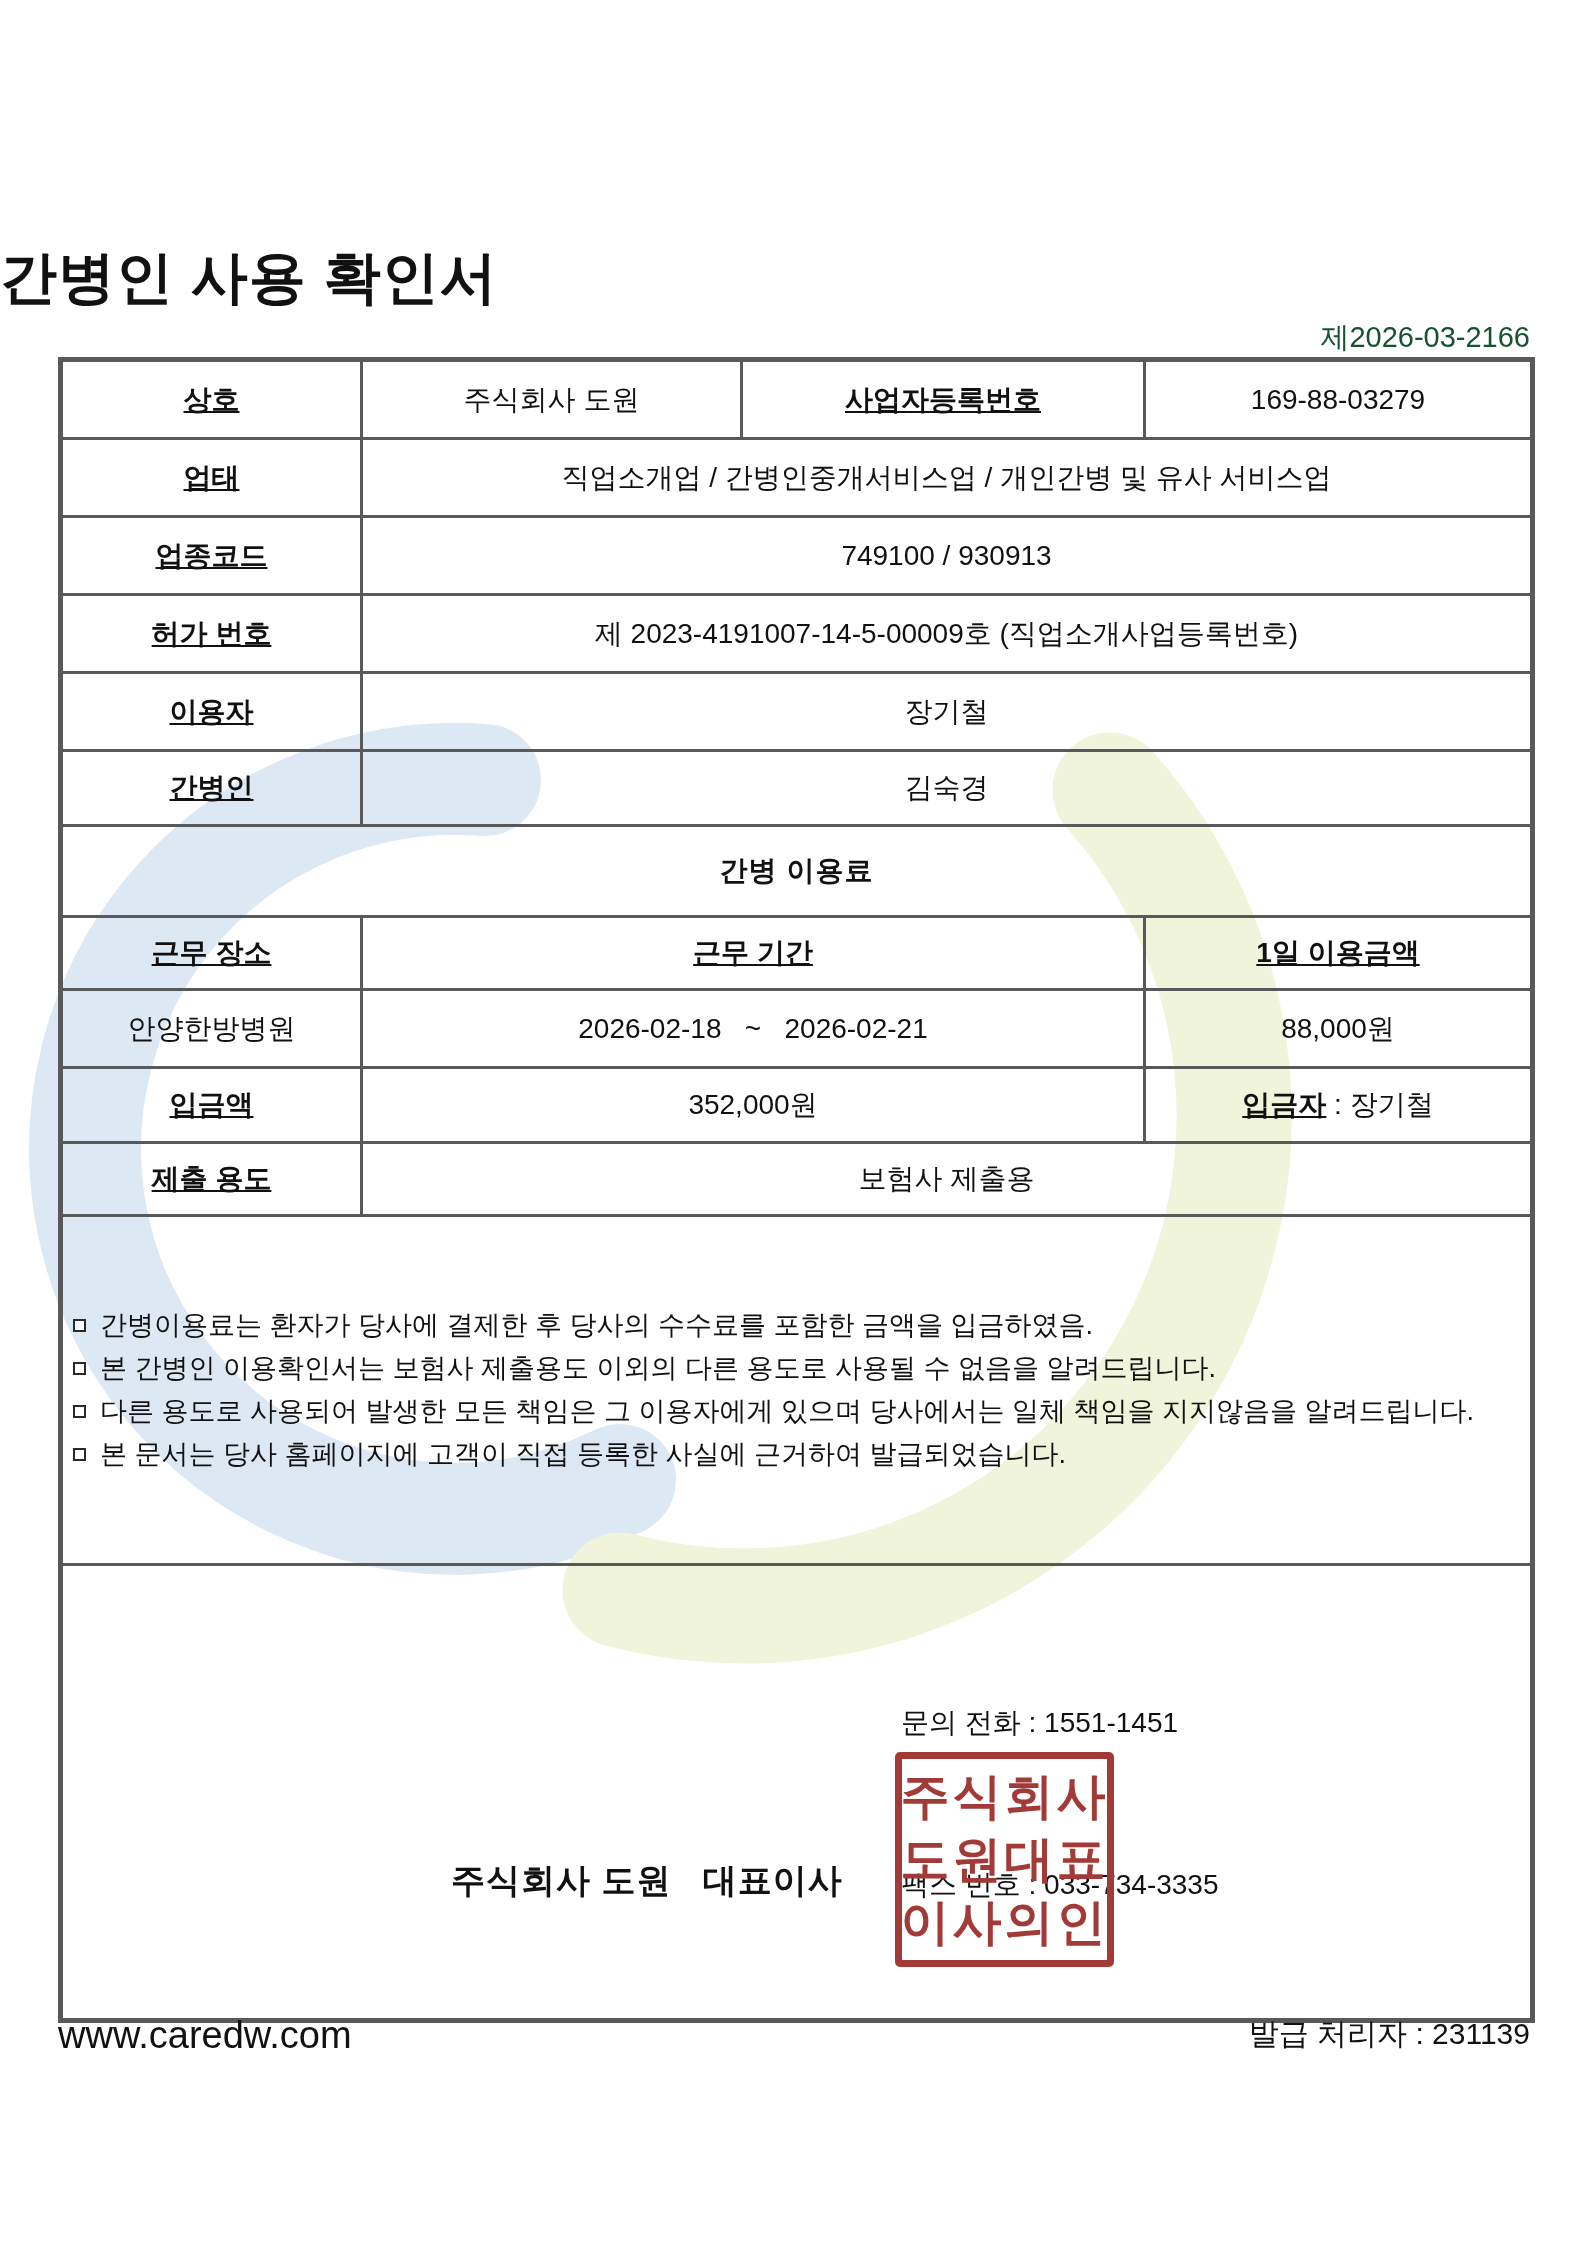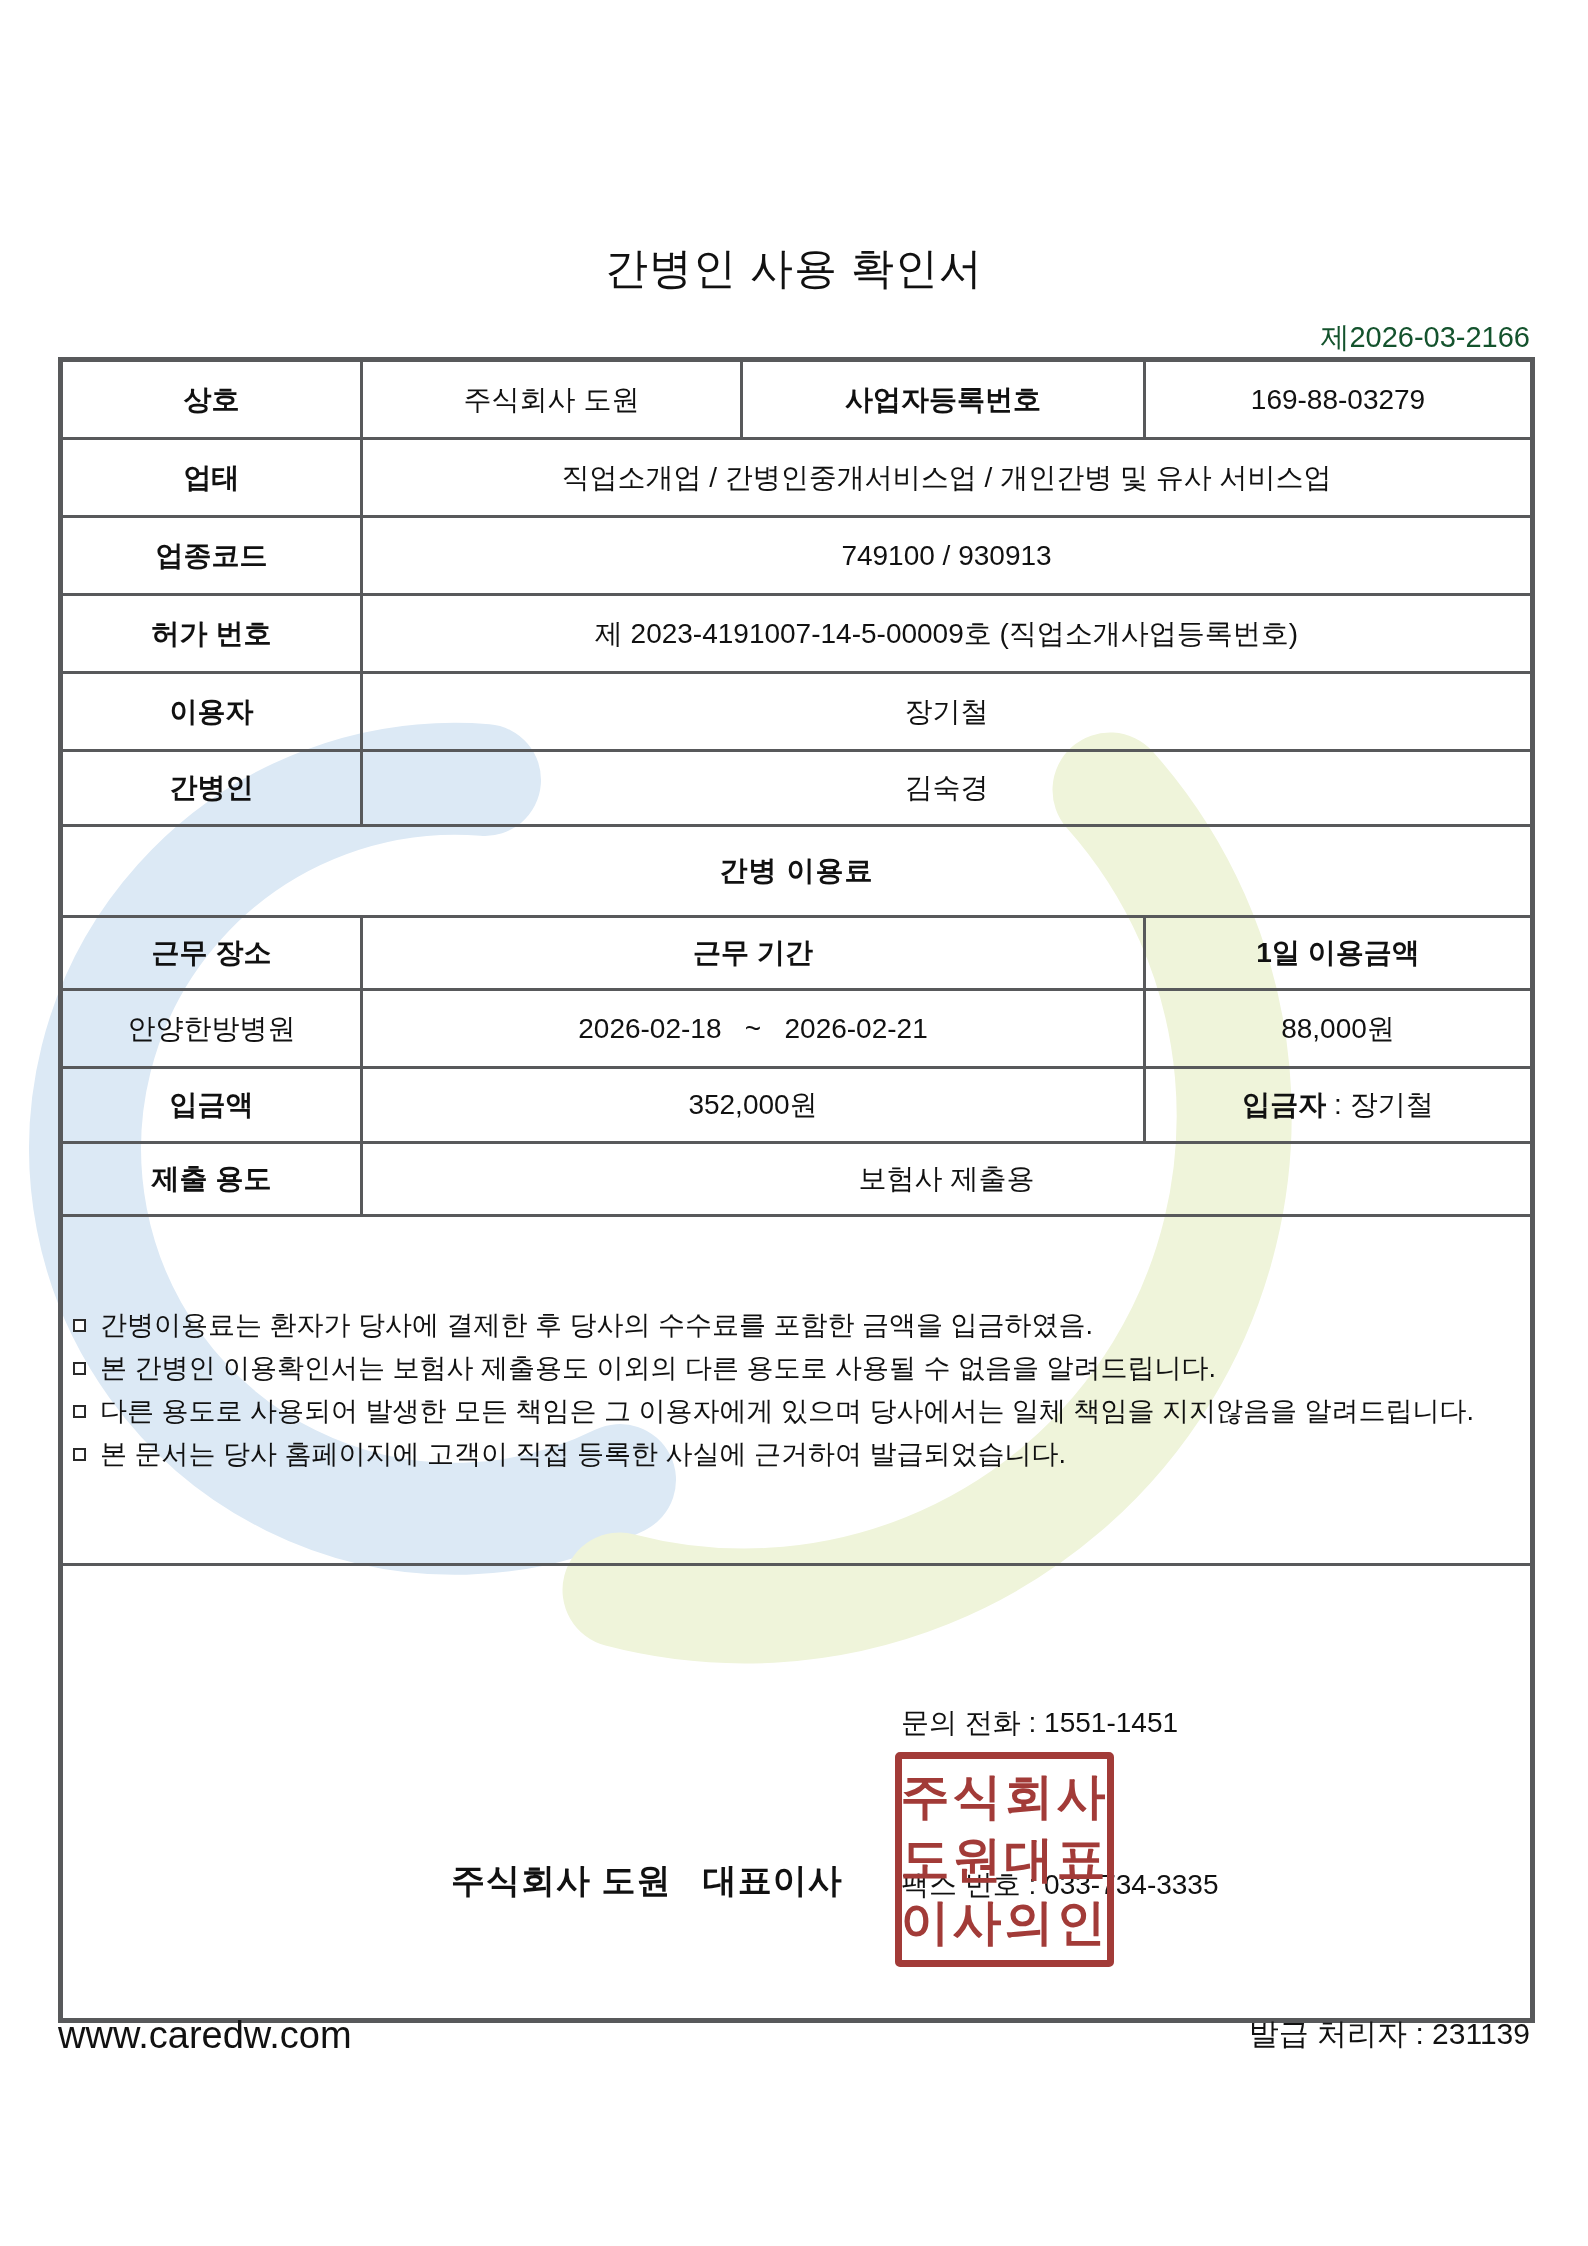--- a/index.html
+++ b/index.html
@@ -5,38 +5,38 @@
   html,body{margin:0;padding:0;background:#fff;}
   body{
     width:1588px;height:2246px;position:relative;overflow:hidden;
     font-family:"Liberation Sans",sans-serif;color:#111;
   }
   
   .wm{position:absolute;left:0;top:0;width:1588px;height:2246px;z-index:0;}
   
   .fg{position:absolute;left:0;top:0;width:1588px;height:2246px;z-index:1;}
   .title{
-    position:absolute;left:0;top:240px;width:100%;text-align:center;
-    font-size:43px;font-weight:normal;letter-spacing:1px;
+    position:absolute;left:0;top:240px;width:100%;text-align:left;
+    font-size:57px;font-weight:bold;letter-spacing:1px;
   }
   .docno{
     position:absolute;right:58px;top:318px;font-size:29px;color:#14532d;
   }
   
   table.main{
     position:absolute;left:58px;top:357px;width:1472px;
     border-collapse:collapse;table-layout:fixed;
     border:5px solid #58595b;
   }
   table.main td{
     border:3px solid #58595b;
     font-size:28px;text-align:center;vertical-align:middle;
     padding:0 6px;overflow:hidden;
   }
-  .lbl{font-weight:bold;}
+  .lbl{font-weight:bold;text-decoration:underline;}
   td.h75{height:75px;}
   td.h72{height:72px;}
   td.h70{height:70px;}
   td.feehdr{height:88px;font-size:38px;font-weight:bold;letter-spacing:1px;}
   td.notes-cell{height:346px;text-align:left;vertical-align:top;padding:108px 20px 0 28px;}
   td.footer-cell{height:452px;position:relative;padding:0;}
   .pre{white-space:pre;}
   
   .note-line{
     display:flex;align-items:center;

